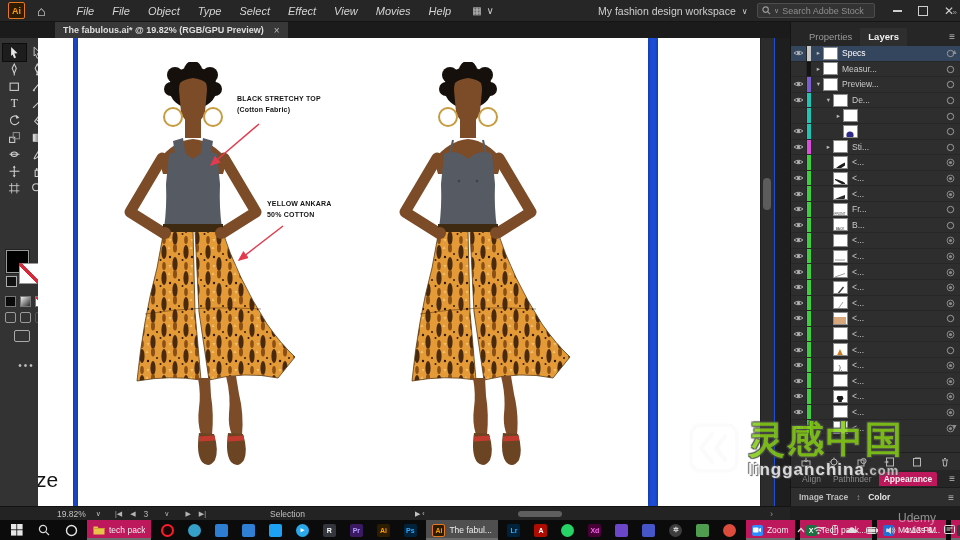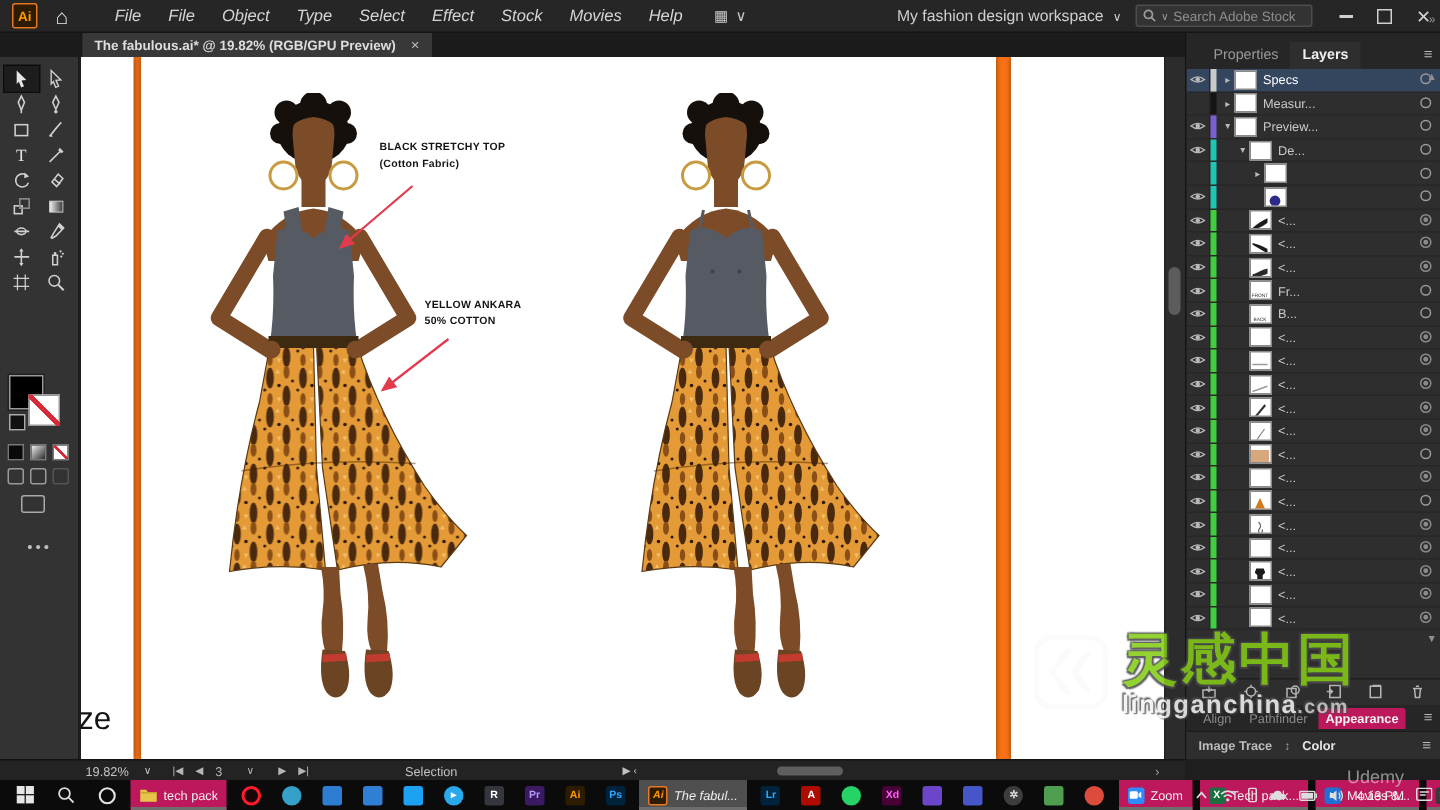--- a/index.html
+++ b/index.html
@@ -48,21 +48,21 @@
   .sw-solid{background:#0a0a0a;}
   .sw-grad{background:linear-gradient(135deg,#f2f2f2,#2a2a2a);}
   .sw-none{background:linear-gradient(to top right,#fff 44%,#d6293a 44%,#d6293a 58%,#fff 58%);}
   .modes{position:absolute;left:5px;top:274px;display:flex;gap:4px;}
   .modes i{width:9px;height:9px;border:1px solid #9a9a9a;border-radius:2px;display:block;}
   .modes i.dim{border-color:#555;}
   .scrmode{position:absolute;left:14px;top:292px;width:14px;height:10px;border:1px solid #aaa;border-radius:2px;}
   .tooldots{position:absolute;left:0;top:322px;width:53px;text-align:center;color:#bdbdbd;font-size:10px;letter-spacing:2px;}
 
   
-  .canvas{position:absolute;left:54px;top:38px;width:737px;height:468px;background:#f97316;overflow:hidden;}
+  .canvas{position:absolute;left:38px;top:38px;width:737px;height:468px;background:#1d4ed8;overflow:hidden;}
   .artboard{position:absolute;background:#fff;box-shadow:0 0 4px rgba(0,0,0,.45);}
   .ab-left{left:0;top:0;width:35px;height:468px;}
   .ab-main{left:40px;top:0;width:570px;height:468px;}
   .ab-right{left:620px;top:0;width:102px;height:468px;}
   .vscroll{position:absolute;left:722px;top:0;width:13px;height:468px;background:#2c2c2c;border-left:1px solid #222;}
   .vthumb{position:absolute;left:2px;top:140px;width:8px;height:32px;background:#5c5c5c;border-radius:4px;}
   .strayze{position:absolute;left:-2px;top:430px;font-size:21px;color:#141414;font-weight:500;}
   .figure{position:absolute;width:200px;height:410px;}
   .ann{position:absolute;font-size:7px;font-weight:bold;line-height:10.5px;color:#141414;white-space:pre-line;letter-spacing:.2px;}
   .arrows{position:absolute;left:0;top:0;width:570px;height:468px;pointer-events:none;}
@@ -107,21 +107,21 @@
   .chevR{position:absolute;left:770px;font-size:9px;color:#9a9a9a;}
 
   
   .taskbar{position:absolute;left:0;top:520px;width:960px;height:20px;background:#0b0b0b;display:flex;align-items:center;}
   .tb-left{display:flex;align-items:center;gap:5px;padding-left:6px;}
   .tb-ic{width:22px;height:20px;display:flex;align-items:center;justify-content:center;flex:none;}
   .tile{width:13px;height:13px;border-radius:2px;display:flex;align-items:center;justify-content:center;font-size:7px;font-weight:bold;}
   .circ{width:13px;height:13px;border-radius:50%;display:flex;align-items:center;justify-content:center;}
   .tb-win{height:20px;display:flex;align-items:center;gap:4px;padding:0 6px;background:#be185d;
           box-shadow:inset 0 -2px 0 #6d6d6d;flex:none;max-width:78px;}
-  .tb-win.on{background:#4f4f4f;font-style:italic;}
+  .tb-win.on{background:#4f4f4f;}
   .tb-win .wl{font-size:8.5px;color:#eee;white-space:nowrap;overflow:hidden;max-width:52px;}
   .tray{position:absolute;right:0;top:0;height:20px;display:flex;align-items:center;gap:8px;padding-right:5px;}
   .tray .tm{font-size:8.5px;color:#efefef;}
   .tray .ti{display:flex;align-items:center;color:#ddd;}
 
   
   .wm{position:absolute;left:688px;top:420px;width:272px;height:82px;display:flex;gap:8px;align-items:flex-start;
       pointer-events:none;opacity:.88;z-index:50;}
   .wm .lg{flex:none;margin-top:2px;}
   .wm .cn{font-size:37px;font-weight:bold;color:#84cc16;letter-spacing:2px;line-height:40px;
@@ -139,21 +139,21 @@
   <div class="titlebar">
     <div class="ai-logo">Ai</div>
     <div class="home-ic">⌂</div>
     <nav class="menus" id="menubar">
         <span>File</span>
         <span>File</span>
         <span>Object</span>
         <span>Type</span>
         <span>Select</span>
         <span>Effect</span>
-        <span>Stock</span>
+        <span>View</span>
         <span>Movies</span>
         <span>Help</span>
       </nav>
     <div class="wsgrid">▦ ∨</div>
     <div class="workspace">
       <span>My fashion design workspace</span>
       <span style="font-size:8px;">∨</span>
     </div>
     <div class="searchbox">
       <svg width="9" height="9" viewBox="0 0 10 10">
@@ -527,20 +527,36 @@
               <circle cx="4.5" cy="4.5" r="3.2" fill="none" stroke="#9a9a9a"></circle>
             </svg></span>
         </div>
         <div class="lrow">
           <span class="eyecol">
             <svg width="11" height="8" viewBox="0 0 11 8">
               <path d="M1,4 Q5.5,.5 10,4 Q5.5,7.5 1,4 Z" fill="none" stroke="#b8b8b8" stroke-width=".9"></path>
               <circle cx="5.5" cy="4" r="1.5" fill="#b8b8b8"></circle>
             </svg>
           </span>
+          <span class="cbar" style="background:#d94fd9"></span>
+          <span style="width:10px;flex:none;"></span>
+          <span class="exp">▸</span>
+          <span class="thumb"><svg width="12" height="10" viewBox="0 0 12 10"></svg></span>
+          <span class="lbl">Sti...</span>
+          <span class="tgt"><svg width="9" height="9">
+              <circle cx="4.5" cy="4.5" r="3.2" fill="none" stroke="#9a9a9a"></circle>
+            </svg></span>
+        </div>
+        <div class="lrow">
+          <span class="eyecol">
+            <svg width="11" height="8" viewBox="0 0 11 8">
+              <path d="M1,4 Q5.5,.5 10,4 Q5.5,7.5 1,4 Z" fill="none" stroke="#b8b8b8" stroke-width=".9"></path>
+              <circle cx="5.5" cy="4" r="1.5" fill="#b8b8b8"></circle>
+            </svg>
+          </span>
           <span class="cbar" style="background:#3ecf3e"></span>
           <span style="width:10px;flex:none;"></span>
           <span class="exp"></span>
           <span class="thumb"><svg width="12" height="10" viewBox="0 0 12 10">
               <path d="M1,8 C4,5 8,3 11,1.5 L11,4.5 C8,7 4,8.6 1,9.3 Z" fill="#1c1c1c"></path>
             </svg></span>
           <span class="lbl">&lt;...</span>
           <span class="tgt"><svg width="9" height="9">
               <circle cx="4.5" cy="4.5" r="3.4" fill="none" stroke="#8a8a8a"></circle>
               <circle cx="4.5" cy="4.5" r="1.6" fill="#8a8a8a"></circle>

